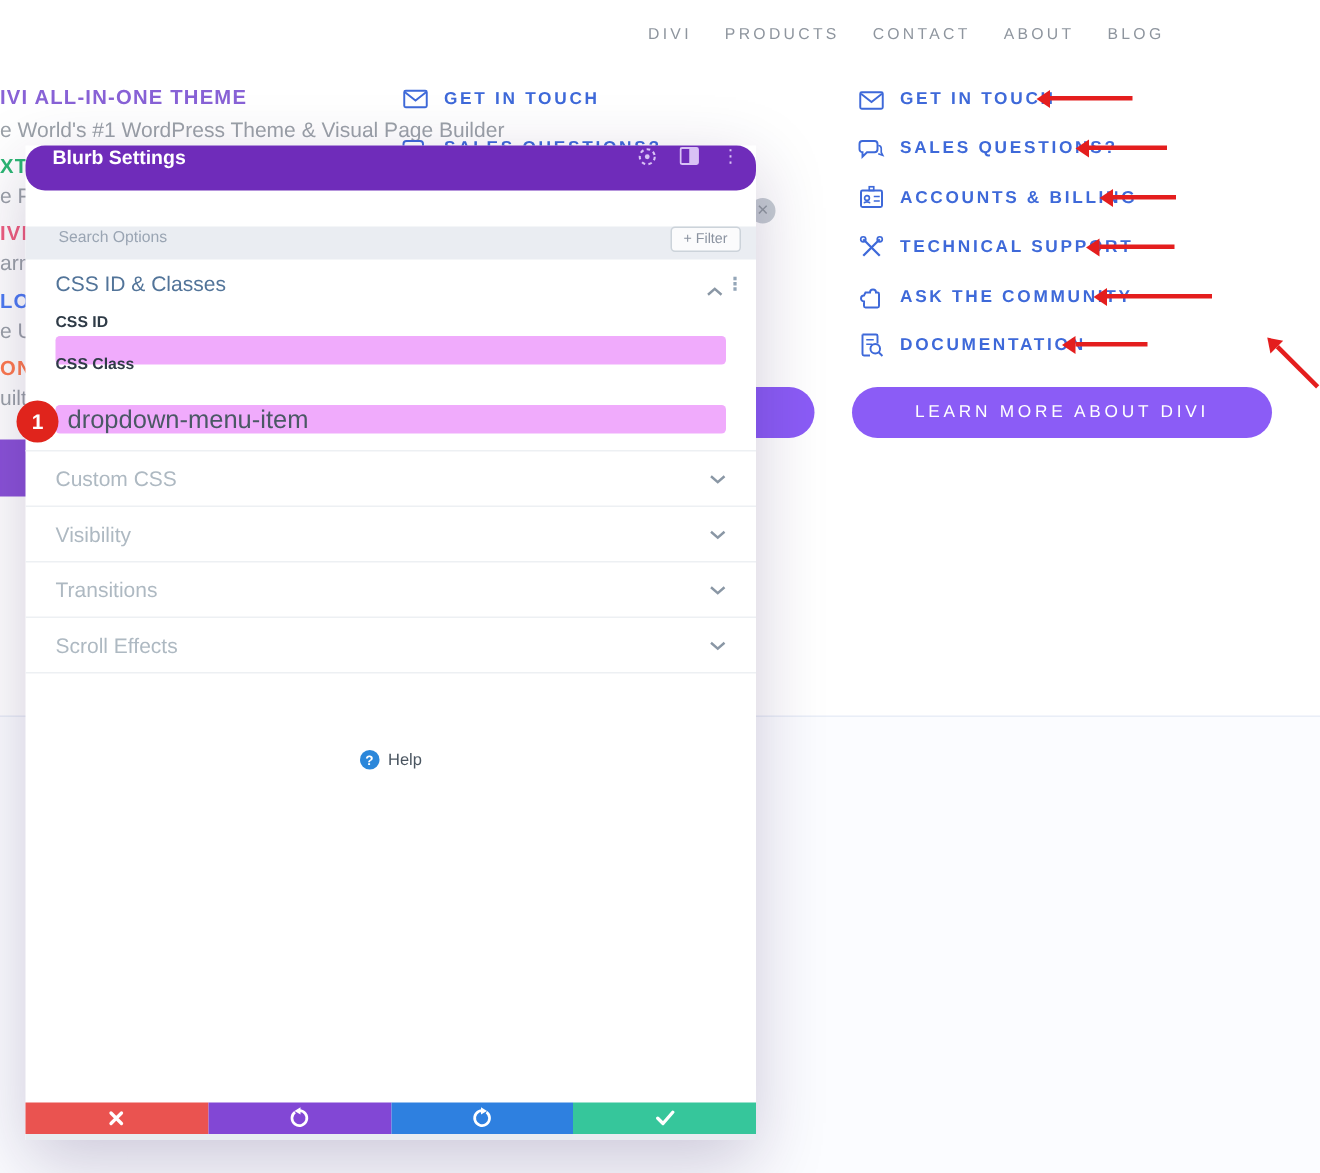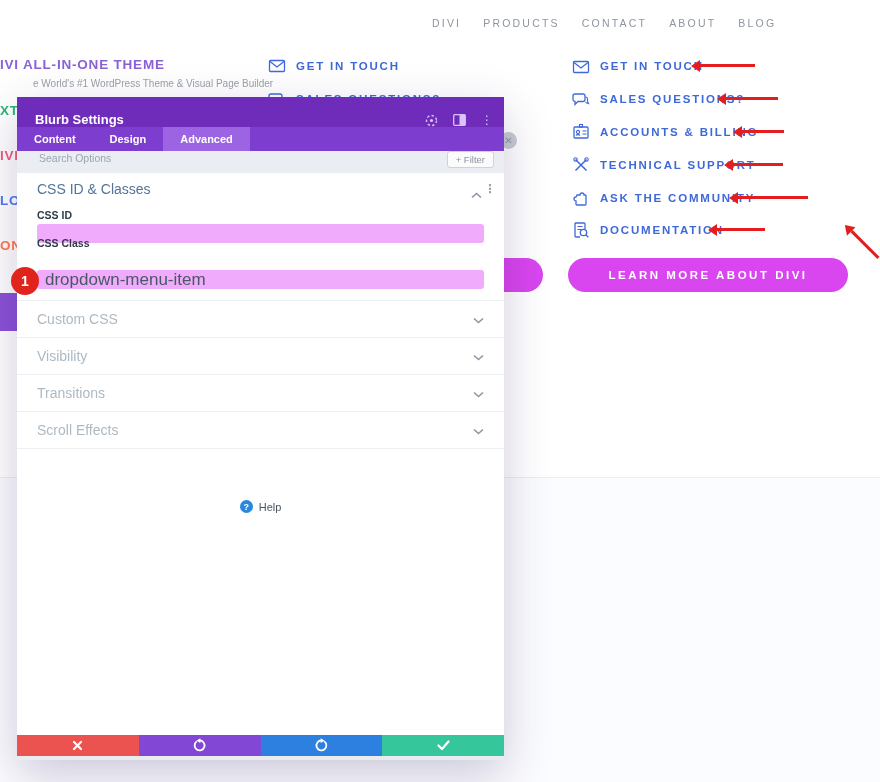--- a/index.html
+++ b/index.html
@@ -8,46 +8,46 @@
 
   
   .lower-band{position:absolute;left:0;top:477px;width:880px;height:305px;background:#fbfcff;border-top:1px solid #e9eef7;}
 
   
   .topnav{position:absolute;left:432px;top:17px;display:flex;gap:22px;font-size:10.5px;letter-spacing:2.2px;color:#8e959e;font-weight:400;}
   .topnav span{white-space:nowrap;cursor:pointer;}
 
   
   .lc-title{position:absolute;left:0;font-weight:700;font-size:13.5px;letter-spacing:0.8px;white-space:nowrap;}
-  .lc-sub{position:absolute;left:0;font-size:10px;color:#9ba1a8;white-space:nowrap;padding-left:33px;}
+  .lc-sub{position:absolute;left:0;font-size:14px;color:#9ba1a8;white-space:nowrap;}
 
   
   .link-label{position:absolute;font-size:11.5px;font-weight:700;letter-spacing:1.8px;color:#3e69d9;white-space:nowrap;cursor:pointer;}
   .link-icon{position:absolute;width:18px;height:18px;}
   .link-icon svg{display:block;}
 
   
   .h-arrow{position:absolute;height:3px;background:#e41e1e;}
   .h-arrow::before{content:"";position:absolute;left:-9px;top:-4.5px;width:0;height:0;
     border-right:9px solid #e41e1e;border-top:6px solid transparent;border-bottom:6px solid transparent;}
 
   
-  .pill-btn{position:absolute;background:#d946ef;border-radius:17px;color:#fff;font-weight:700;
+  .pill-btn{position:absolute;background:#8b5cf6;border-radius:17px;color:#fff;font-weight:400;
     font-size:11.5px;letter-spacing:2.5px;display:flex;align-items:center;justify-content:center;cursor:pointer;}
 
   
   .purple-square{position:absolute;left:0;top:293px;width:19px;height:38px;background:#8a52d7;}
   .close-circle{position:absolute;left:498px;top:130px;width:21px;height:21px;border-radius:50%;
     background:#c6ccd3;border:2px solid #ffffff;box-sizing:border-box;display:flex;align-items:center;justify-content:center;
     color:#8f979f;font-size:10px;font-weight:700;z-index:9;cursor:pointer;}
 
   
   .modal{position:absolute;left:17px;top:97px;width:487px;height:663px;background:#ffffff;z-index:10;
     box-shadow:0 15px 45px rgba(40,20,80,0.22);}
-  .modal-header{position:absolute;left:0;top:0;width:100%;height:30px;background:#6f2cba;display:flex;align-items:flex-end;}
+  .modal-header{position:absolute;left:0;top:0;width:100%;height:30px;background:#6f2cba;display:flex;align-items:flex-start;border-radius:13px;}
   .modal-title{color:#ffffff;font-weight:700;font-size:13px;margin-left:18px;}
   .header-icons{margin-left:auto;margin-right:10px;display:flex;gap:14px;align-items:center;color:#d9c2f5;}
   .header-icons .hicon{width:14px;height:14px;display:flex;align-items:center;justify-content:center;cursor:pointer;font-size:12px;}
   .tabs{position:absolute;left:0;top:30px;width:100%;height:24px;background:#7d3ecf;display:flex;}
   .tab{height:100%;display:flex;align-items:center;padding:0 17px;color:#ffffff;font-size:11px;font-weight:700;cursor:pointer;}
   .tab.active{background:#9c64e2;}
   .searchbar{position:absolute;left:0;top:54px;width:100%;height:22px;background:#eaedf2;display:flex;align-items:flex-start;}
   .searchbar input{flex:1;border:none;background:transparent;outline:none;margin-left:20px;font-size:10.5px;color:#5a6570;
     font-family:"Liberation Sans",sans-serif;}
   .searchbar input::placeholder{color:#9aa5b3;}
@@ -210,25 +210,20 @@
         <span class="hicon">
           <svg width="13" height="12" viewBox="0 0 13 12">
               <rect x="0.7" y="0.7" width="11.6" height="10.6" rx="1" fill="none" stroke="#d9c2f5" stroke-width="1.3"></rect>
               <rect x="6.5" y="0.7" width="5.8" height="10.6" fill="#d9c2f5"></rect>
             </svg>
         </span>
         <span class="hicon">⋮</span>
       </span>
     </div>
 
-    <div class="tabs">
-      <div class="tab">Content</div>
-      <div class="tab">Design</div>
-      <div class="tab active">Advanced</div>
-    </div>
 
     <div class="searchbar">
       <input type="text" placeholder="Search Options" style="">
       <span class="filter-btn">+ Filter</span>
     </div>
 
     <div class="section-title">CSS ID &amp; Classes</div>
     <span class="section-chevron">
       <svg width="11" height="7" viewBox="0 0 11 7">
           <path class="chev" d="M1 5.5 L5.5 1.5 L10 5.5"></path>

